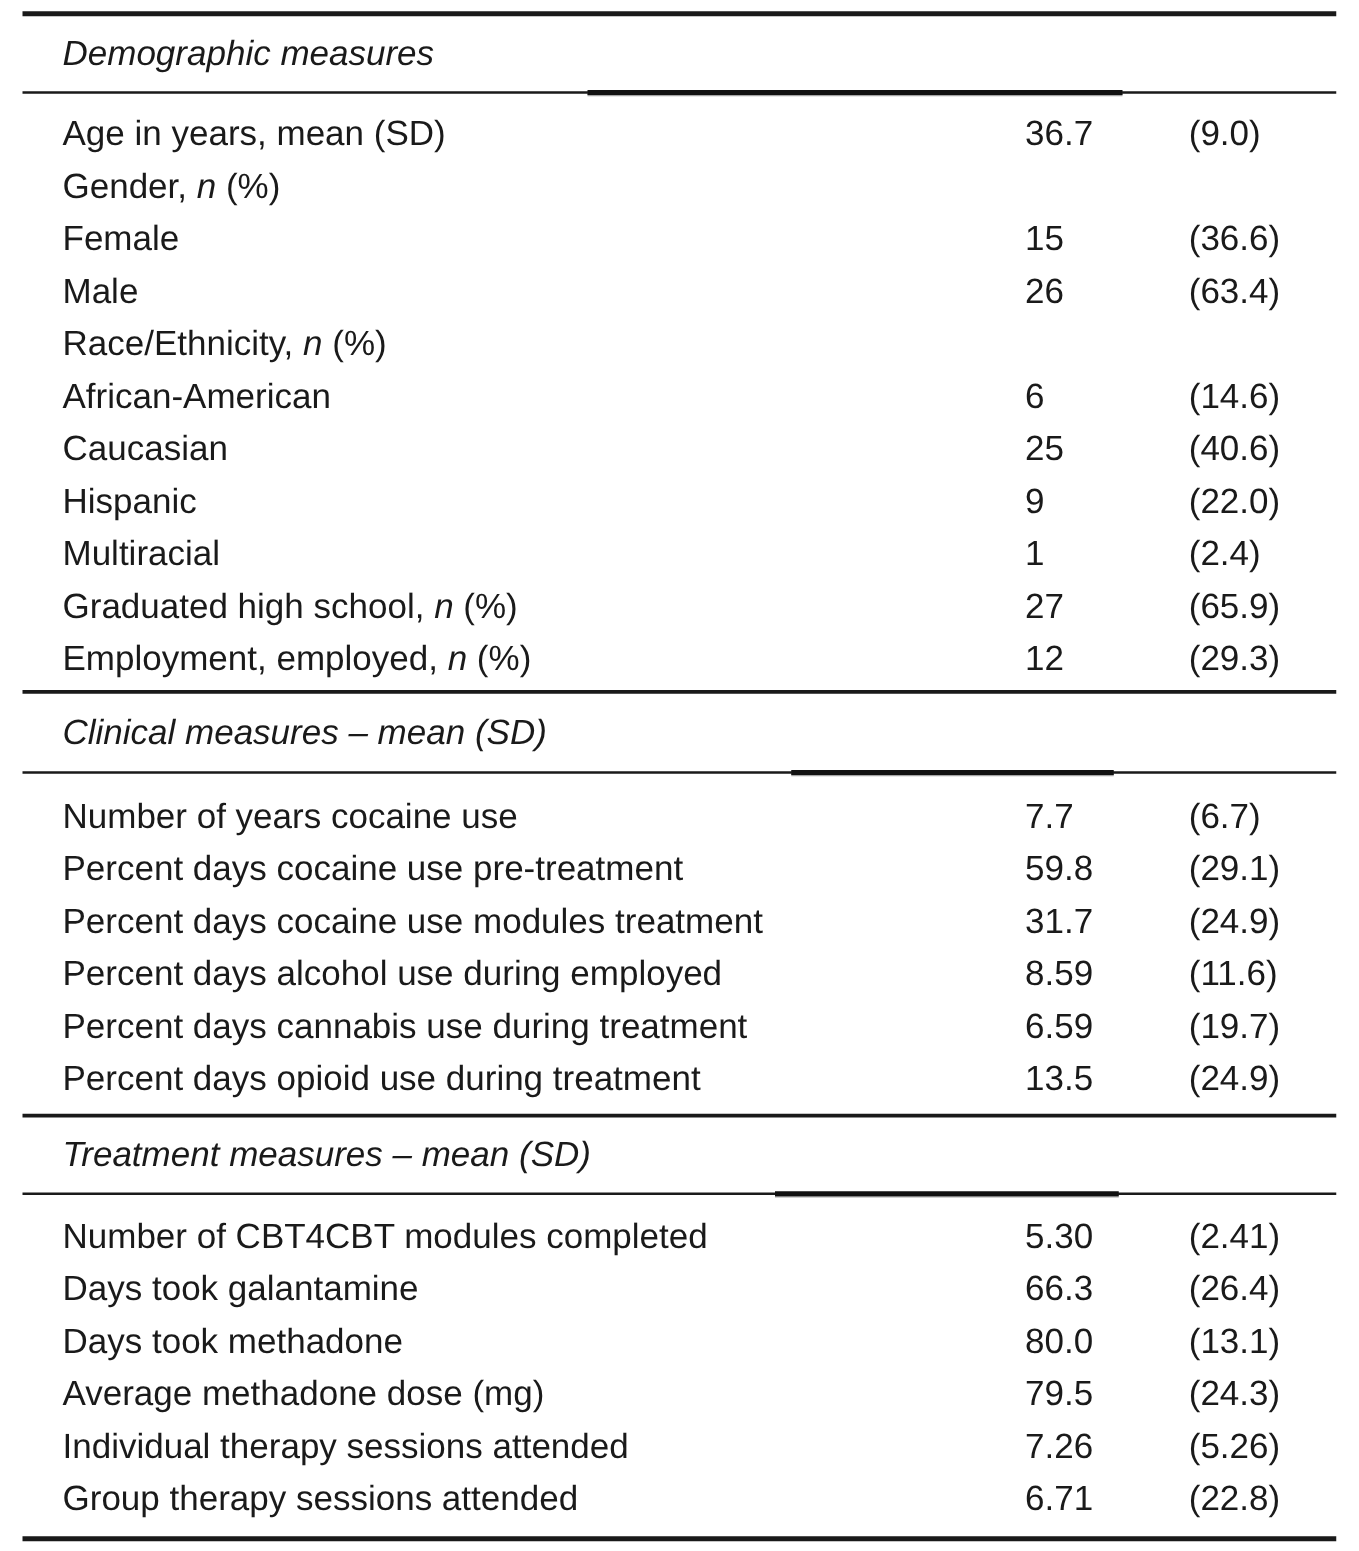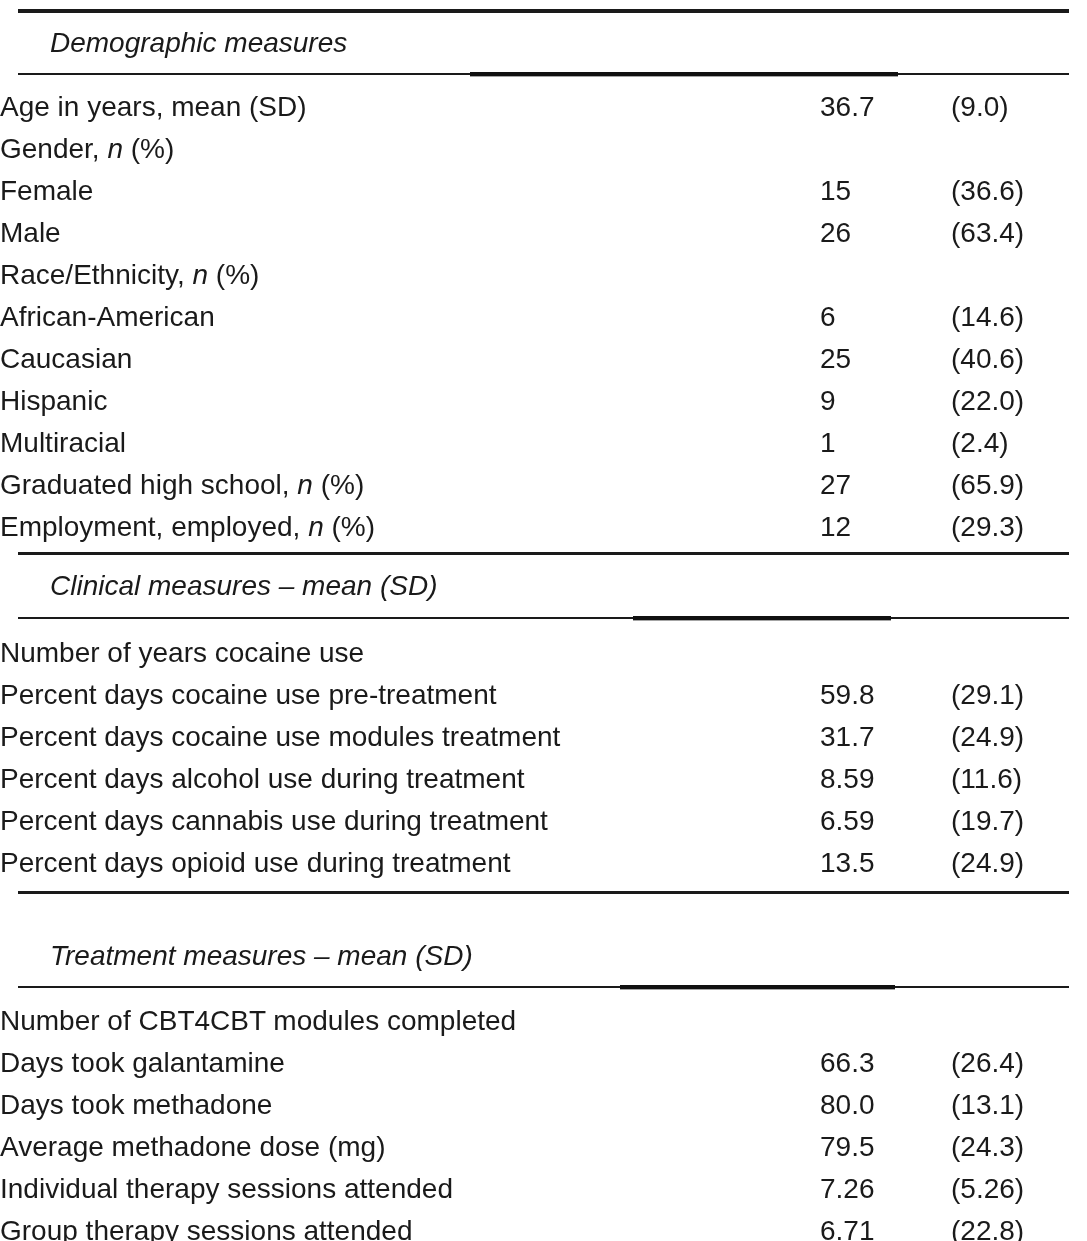--- a/index.html
+++ b/index.html
@@ -44,33 +44,34 @@
   .s2 .rule-overlay { left: 602px; width: 275px; }
 
   .section-header {
     display: flex;
     align-items: center;
     padding-left: 50px;
     font-style: italic;
   }
   .s0 .section-header { height: 60px; }
   .s1 .section-header { height: 62px; }
-  .s2 .section-header { height: 60px; margin-top: 32px; }
+  .s2 .section-header { height: 60px; }
 
   .s0 .rows { padding-top: 11px; }
   .s1 .rows { padding-top: 13px; }
   .s2 .rows { padding-top: 12px; }
 
   .row {
     position: relative;
     height: 42px;
     display: flex;
     align-items: center;
   }
   .row .label {
+    padding-left: 50px;
     white-space: nowrap;
   }
   .row .label i { font-style: italic; }
   .row .value {
     position: absolute;
     left: 820px;
     top: 0;
     height: 100%;
     display: flex;
     align-items: center;
@@ -194,40 +195,44 @@
     <div class="rule thick-top"></div>
     <div class="section-header">
       <span>Clinical measures – mean (SD)</span>
     </div>
     <div class="rule thin">
       <span class="rule-overlay"></span>
     </div>
     <div class="rows">
   <div class="row">
     <span class="label"><span>Number of years cocaine use</span></span>
+    <span class="value">
+      <span class="mean">7.7</span>
+      <span class="sd">(6.7)</span>
+    </span>
   </div>
 
   <div class="row">
     <span class="label"><span>Percent days cocaine use pre-treatment</span></span>
     <span class="value">
       <span class="mean">59.8</span>
       <span class="sd">(29.1)</span>
     </span>
   </div>
 
   <div class="row">
     <span class="label"><span>Percent days cocaine use modules treatment</span></span>
     <span class="value">
       <span class="mean">31.7</span>
       <span class="sd">(24.9)</span>
     </span>
   </div>
 
   <div class="row">
-    <span class="label"><span>Percent days alcohol use during treatment</span></span>
+    <span class="label"><span>Percent days alcohol use during employed</span></span>
     <span class="value">
       <span class="mean">8.59</span>
       <span class="sd">(11.6)</span>
     </span>
   </div>
 
   <div class="row">
     <span class="label"><span>Percent days cannabis use during treatment</span></span>
     <span class="value">
       <span class="mean">6.59</span>
@@ -249,20 +254,24 @@
     <div class="rule thick-top"></div>
     <div class="section-header">
       <span>Treatment measures – mean (SD)</span>
     </div>
     <div class="rule thin">
       <span class="rule-overlay"></span>
     </div>
     <div class="rows">
   <div class="row">
     <span class="label"><span>Number of CBT4CBT modules completed</span></span>
+    <span class="value">
+      <span class="mean">5.30</span>
+      <span class="sd">(2.41)</span>
+    </span>
   </div>
 
   <div class="row">
     <span class="label"><span>Days took galantamine</span></span>
     <span class="value">
       <span class="mean">66.3</span>
       <span class="sd">(26.4)</span>
     </span>
   </div>
 

